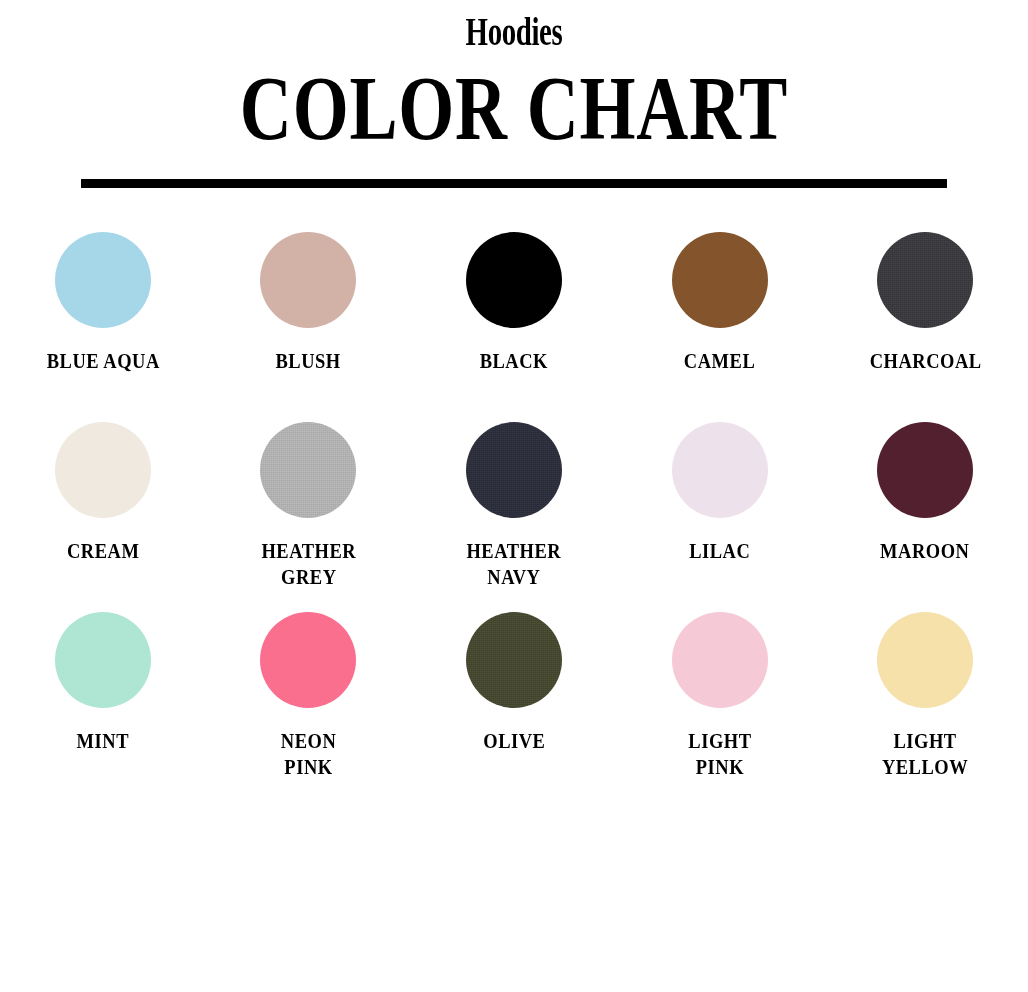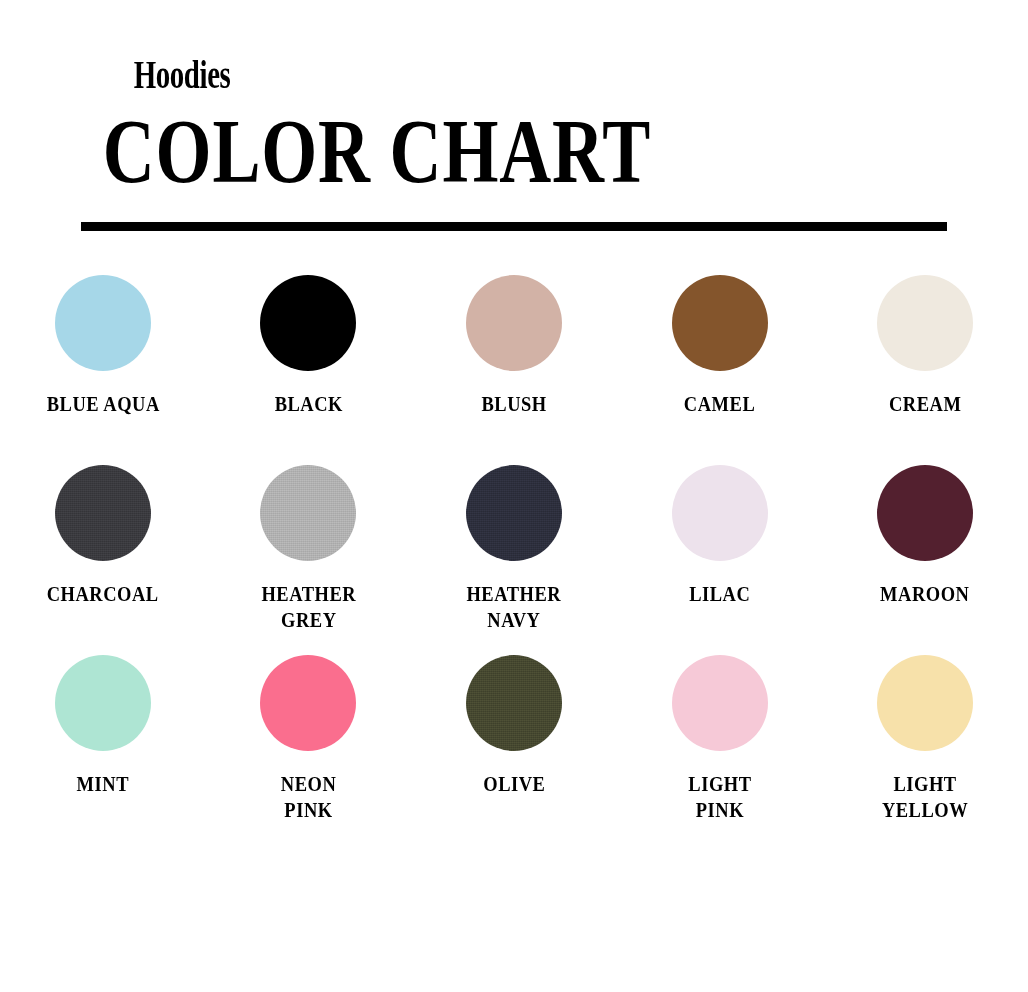--- a/index.html
+++ b/index.html
@@ -18,23 +18,22 @@
   .sheet {
     position: relative;
     width: 1028px;
     height: 992px;
     background: #ffffff;
     box-sizing: border-box;
   }
 
   
   .header {
-    padding-top: 24px;
-    text-align: left;
-    margin-top: 28px;
+    padding-top: 9px;
+    text-align: center;
   }
   .subtitle {
     font-family: "Liberation Serif", "DejaVu Serif", serif;
     font-weight: 700;
     font-size: 39px;
     line-height: 46px;
     letter-spacing: -0.5px;
     transform: scaleX(0.74);
     transform-origin: center center;
     white-space: nowrap;
@@ -116,38 +115,38 @@
     <div class="maintitle">COLOR CHART</div>
     <div class="rule"></div>
   </div>
 
   <div class="grid" id="swatch-grid">
       <div class="cell">
         <div class="swatch" style="background-color: rgb(166, 215, 232);"></div>
         <div class="swatch-label">BLUE AQUA</div>
       </div>
       <div class="cell">
+        <div class="swatch" style="background-color: rgb(210, 178, 166);"></div>
+        <div class="swatch-label">BLUSH</div>
+      </div>
+      <div class="cell">
         <div class="swatch" style="background-color: rgb(0, 0, 0);"></div>
         <div class="swatch-label">BLACK</div>
-      </div>
-      <div class="cell">
-        <div class="swatch" style="background-color: rgb(210, 178, 166);"></div>
-        <div class="swatch-label">BLUSH</div>
       </div>
       <div class="cell">
         <div class="swatch" style="background-color: rgb(132, 85, 44);"></div>
         <div class="swatch-label">CAMEL</div>
       </div>
       <div class="cell">
+        <div class="swatch textured" style="background-color: rgb(58, 58, 62);"></div>
+        <div class="swatch-label">CHARCOAL</div>
+      </div>
+      <div class="cell">
         <div class="swatch" style="background-color: rgb(239, 233, 223);"></div>
         <div class="swatch-label">CREAM</div>
-      </div>
-      <div class="cell">
-        <div class="swatch textured" style="background-color: rgb(58, 58, 62);"></div>
-        <div class="swatch-label">CHARCOAL</div>
       </div>
       <div class="cell">
         <div class="swatch textured" style="background-color: rgb(176, 176, 176);"></div>
         <div class="swatch-label">HEATHER
 GREY</div>
       </div>
       <div class="cell">
         <div class="swatch textured" style="background-color: rgb(44, 46, 60);"></div>
         <div class="swatch-label">HEATHER
 NAVY</div>

